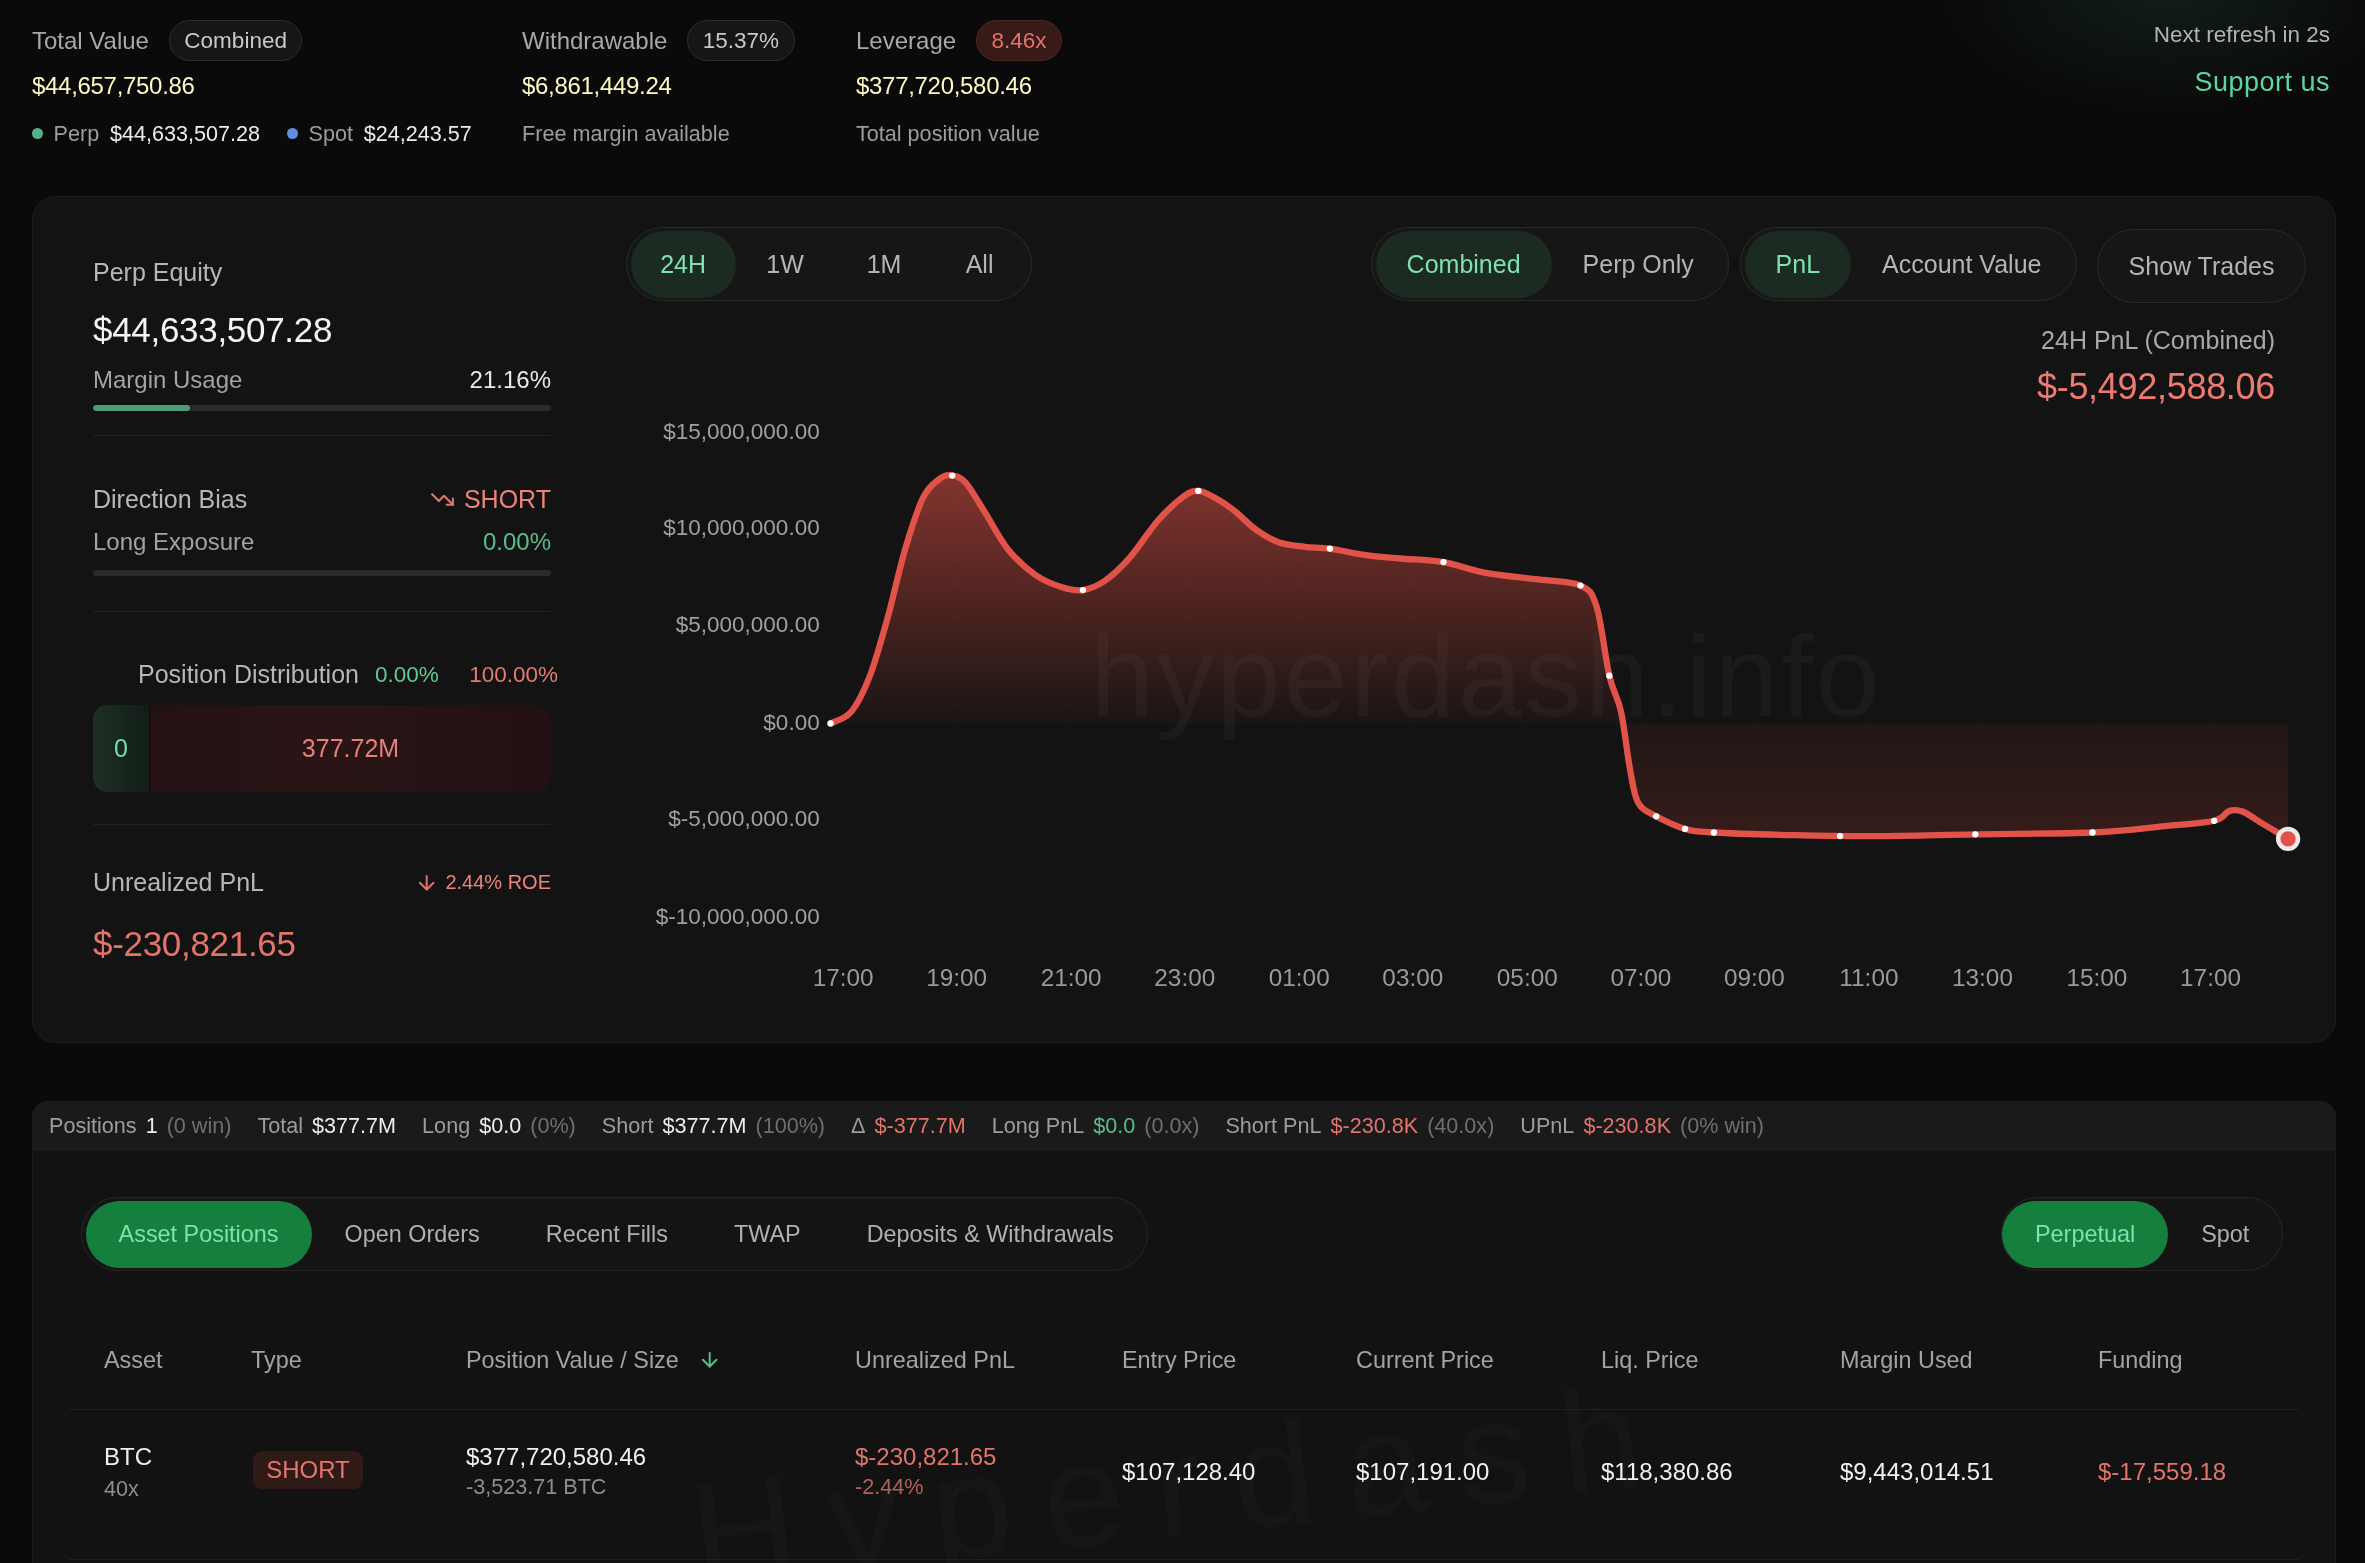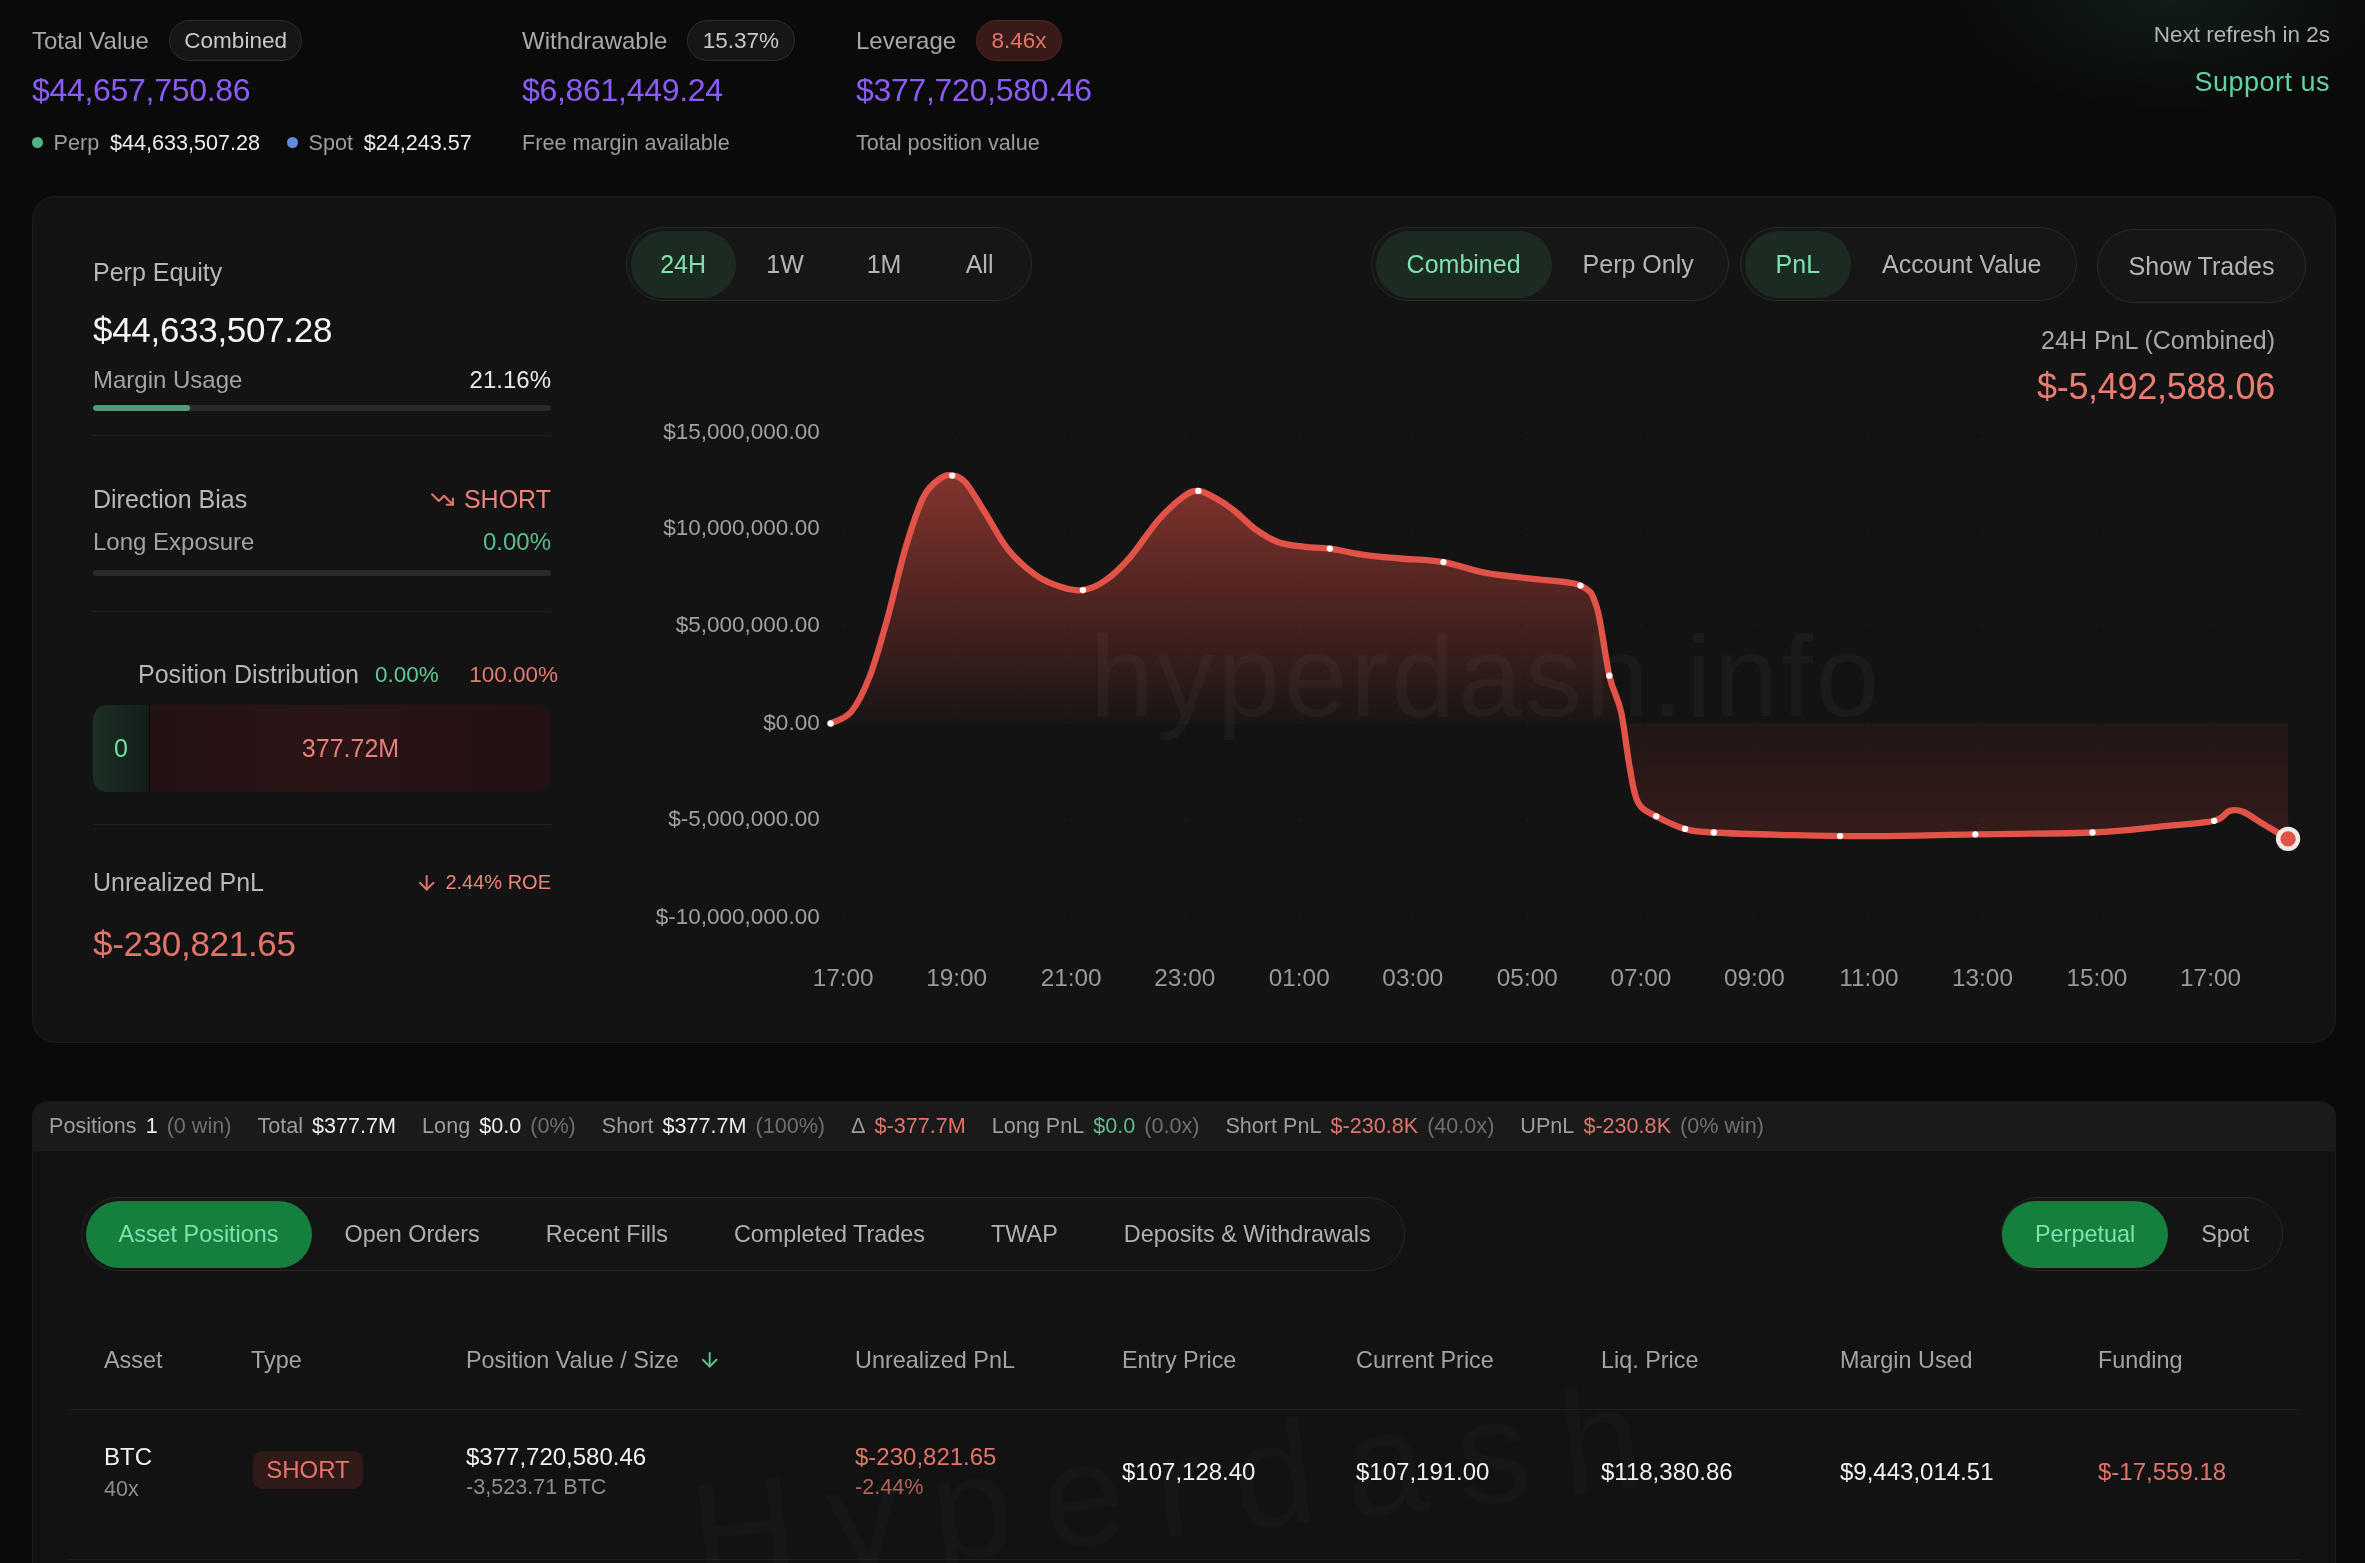--- a/index.html
+++ b/index.html
@@ -5,21 +5,21 @@
 * { margin:0; padding:0; box-sizing:border-box; }
 html,body { width:2366px; height:1563px; background:#0a0a0a; overflow:hidden;
   font-family:"Liberation Sans", sans-serif; color:#f2f2f2; position:relative; }
 .abs { position:absolute; }
 .glow { position:absolute; top:-135px; right:-36px; width:469px; height:252px;
   background:radial-gradient(ellipse at center, rgba(70,190,130,0.11) 0%, rgba(70,190,130,0.0) 68%); }
 .lbl { color:#a8a8a8; font-size:24px; }
 .dim { color:#6f6f6f; }
 .pill { display:inline-flex; align-items:center; justify-content:center;
   border:0.9px solid #2e2e2e; border-radius:901px; background:#161616; color:#c8c8c8; }
-.bignum { font-size:32px; color:#8b5cf6; letter-spacing:-0.3px; }
+.bignum { font-size:24px; color:#fef9c3; letter-spacing:-0.3px; }
 .bignum2 { font-size:35px; color:#f5f5f5; letter-spacing:-0.3px; }
 .salmon { color:#e2746a; }
 
 
 .hblock { position:absolute; top:20px; }
 .hrow1 { display:flex; align-items:center; gap:20px; height:41px; }
 .hnum { margin-top:10.8px; }
 .hsub { margin-top:21px; font-size:21.6px; color:#9d9d9d; display:flex; align-items:center; gap:10.8px; }
 .dot { width:10.8px; height:10.8px; border-radius:50%; display:inline-block; }
 
@@ -299,21 +299,20 @@
       </span>
   </div>
 </div>
 
 <div class="bot-card">
   <div class="abs" style="left:650px; top:302px; font-size:146px; color:rgba(255,255,255,0.018); transform:rotate(-6deg); transform-origin:left top; white-space:nowrap; letter-spacing:31px;">Hyperdash</div>
   <div class="btabs" style="padding:3.6px 0 3.6px 3.6px;">
     <div class="it on">Asset Positions</div>
     <div class="it">Open Orders</div>
     <div class="it">Recent Fills</div>
-    <div class="it">Completed Trades</div>
     <div class="it">TWAP</div>
     <div class="it">Deposits &amp; Withdrawals</div>
   </div>
   <div class="btabs" style="left:1968px; right:auto;">
     <div class="it on" style="padding:0 33px;">Perpetual</div>
     <div class="it" style="padding:0 33px;">Spot</div>
   </div>
 
   <div class="abs" style="top:196px; left:0; width:100%; font-size:23.4px; color:#a3a3a3;">
     <span class="abs" style="left:71px;">Asset</span>

